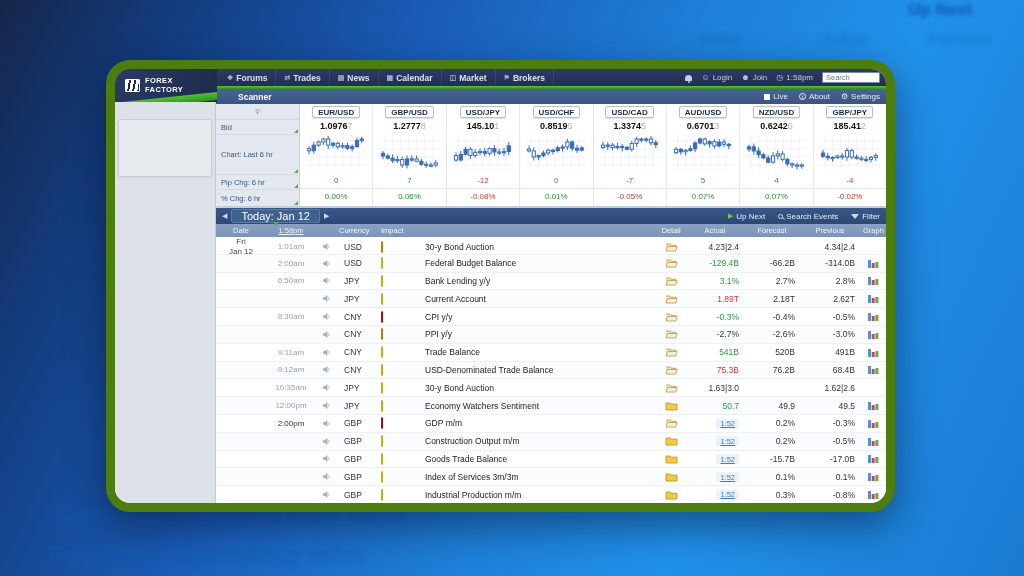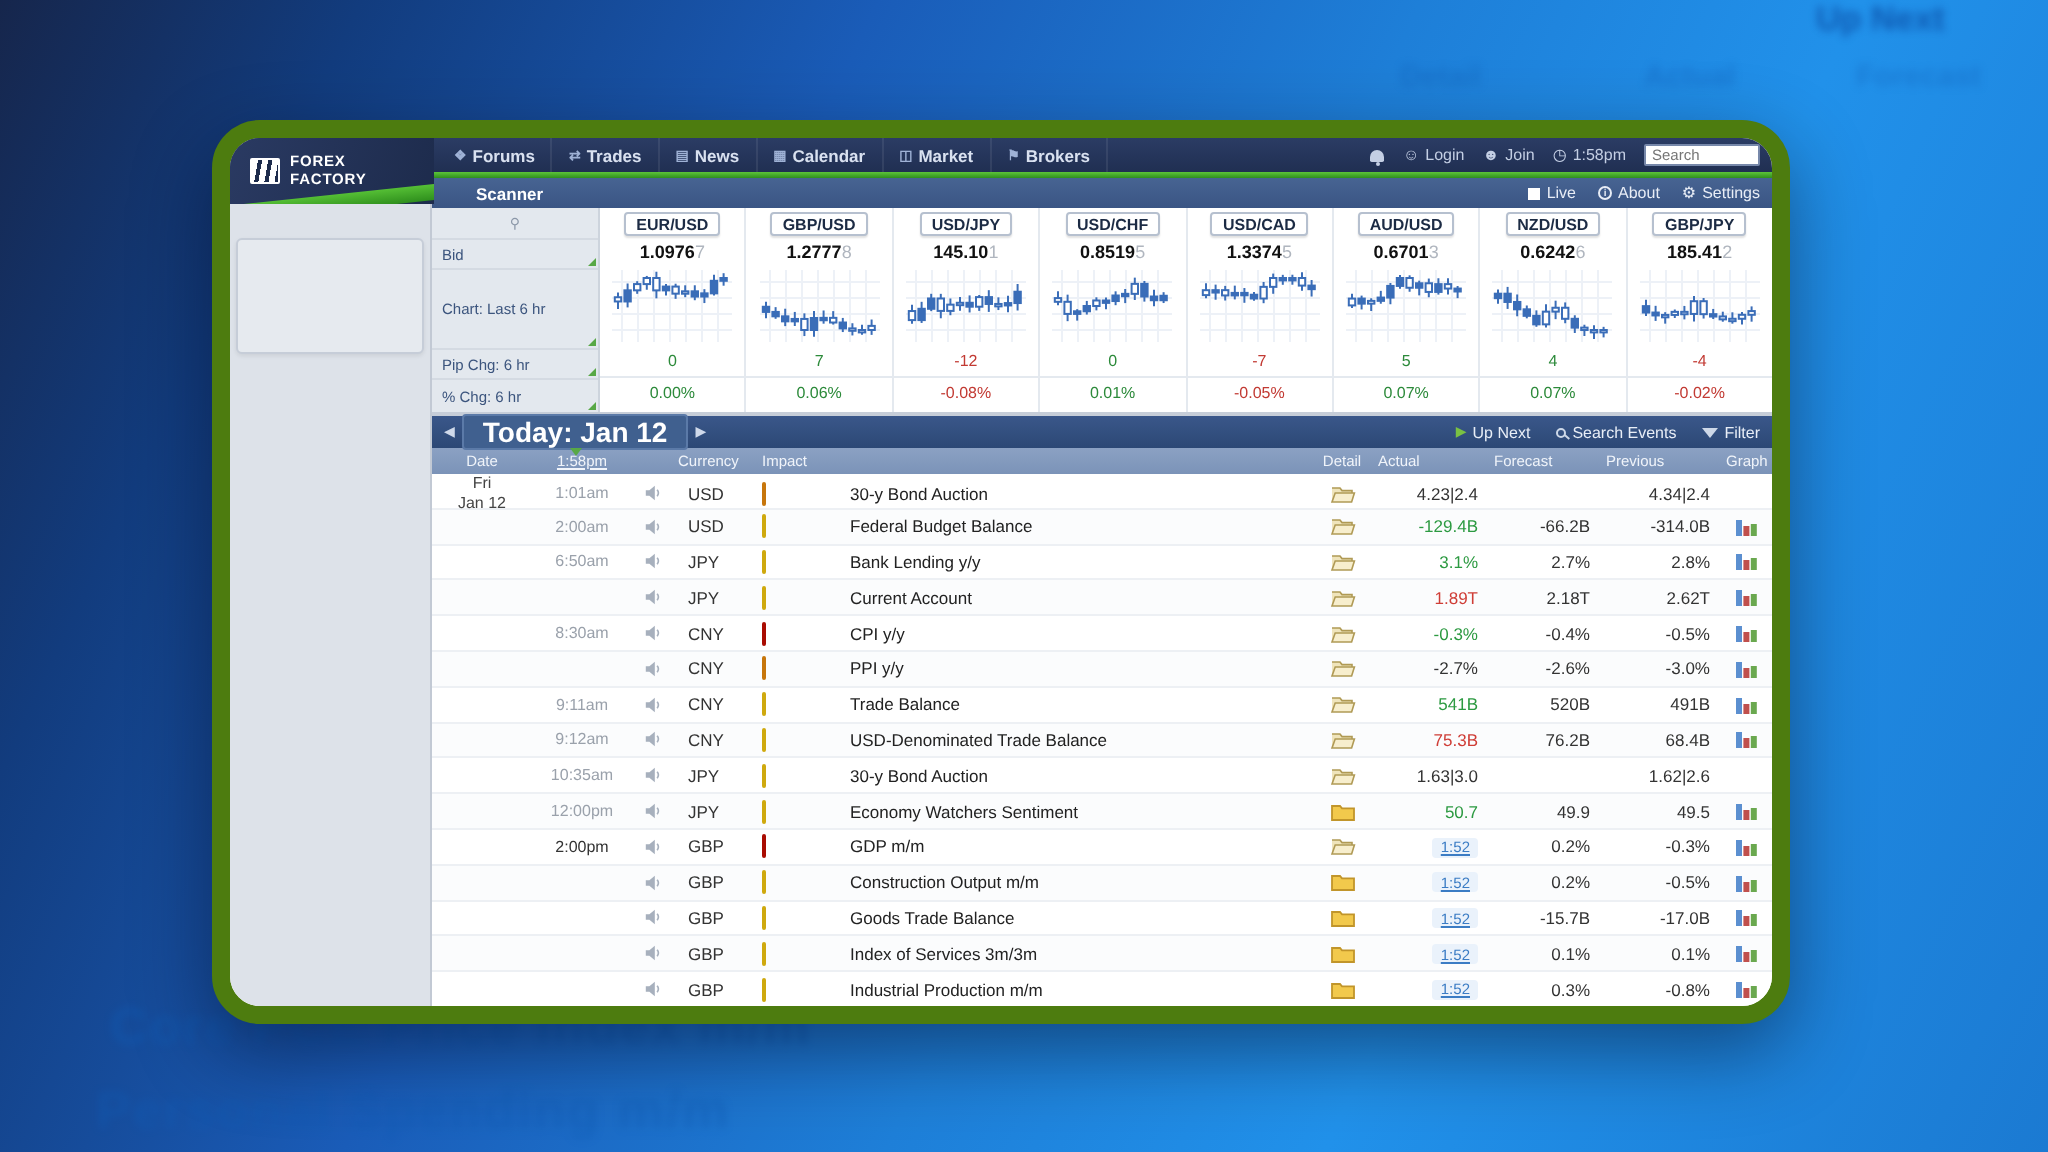--- a/index.html
+++ b/index.html
@@ -98,37 +98,37 @@
   .pair-pip { height:15px; display:flex; align-items:center; justify-content:center; font-size:8px; }
   .pair-pct { height:16px; display:flex; align-items:center; justify-content:center; font-size:8px;
     border-top:1px solid #e4e9ef; width:100%; }
   .up { color:#2c8a3a; } .down { color:#c23a33; }
 
   
   .cal-titlebar { height:16px; flex:0 0 16px; background:linear-gradient(#3a578a,#2c4875);
     display:flex; align-items:center; color:#fff; padding:0 6px; gap:4px;}
   .arrow-btn { font-size:7px; color:#cfd9ea; cursor:pointer; }
   .today-box { background:#40608f; border:1px solid #5b7aa8; border-radius:2px; padding:0px 9px;
-    font-size:14px; font-weight:bold; position:relative; cursor:pointer; }
+    font-size:11px; font-weight:normal; position:relative; cursor:pointer; }
   .today-box:after { content:""; position:absolute; left:50%; bottom:-4px; margin-left:-3px;
     border-left:3px solid transparent; border-right:3px solid transparent; border-top:4px solid #58a846; }
   .ct-right { margin-left:auto; display:flex; align-items:center; gap:13px; font-size:8px; color:#e8eef7; }
   .ct-item { display:flex; align-items:center; gap:3px; cursor:pointer;text-align:center; }
   .green-arrow { color:#7ac143; font-size:7px; }
   .mag { width:5px; height:5px; border:1px solid #cdd8e8; border-radius:50%; position:relative; display:inline-block;}
   .mag:after { content:""; position:absolute; width:3px; height:1px; background:#cdd8e8;
     right:-3px; bottom:-1px; transform:rotate(40deg); }
   .funnel { width:0; height:0; border-left:4px solid transparent; border-right:4px solid transparent;
     border-top:5px solid #cdd8e8; position:relative; display:inline-block; }
 
   .cal-grid { display:grid; grid-template-columns:50px 50px 20px 42px 38px 1fr 30px 58px 56px 60px 26px; align-items:center; }
   .cal-colheader { height:13px; flex:0 0 13px; background:linear-gradient(#8ba1c3,#7b93b8);
     color:#f0f4fa; font-size:7.5px; }
   .cal-colheader .c { padding:0 3px; white-space:nowrap; }
-  .t-center{text-align:center;} .t-right{text-align:left;} .t-left{text-align:left;}
+  .t-center{text-align:center;} .t-right{text-align:center;} .t-left{text-align:left;}
   .time-link { text-decoration:underline; cursor:pointer; }
 
   .cal-rows { flex:1; overflow:hidden; background:#fff; }
   .cal-row { height:17.8px; border-bottom:1px solid #edf0f4; font-size:8.5px; color:#333; }
   .cal-row:nth-child(even) { background:#fbfcfd; }
   .cell { padding:0 3px; white-space:nowrap; overflow:visible; }
   .c-date { text-align:center; font-size:8px; color:#444; line-height:1.2; }
   .c-time { text-align:center; color:#9aa1ab; font-size:8px; }
   .c-time.strong { color:#333; }
   .c-cur { padding-left:8px; }

